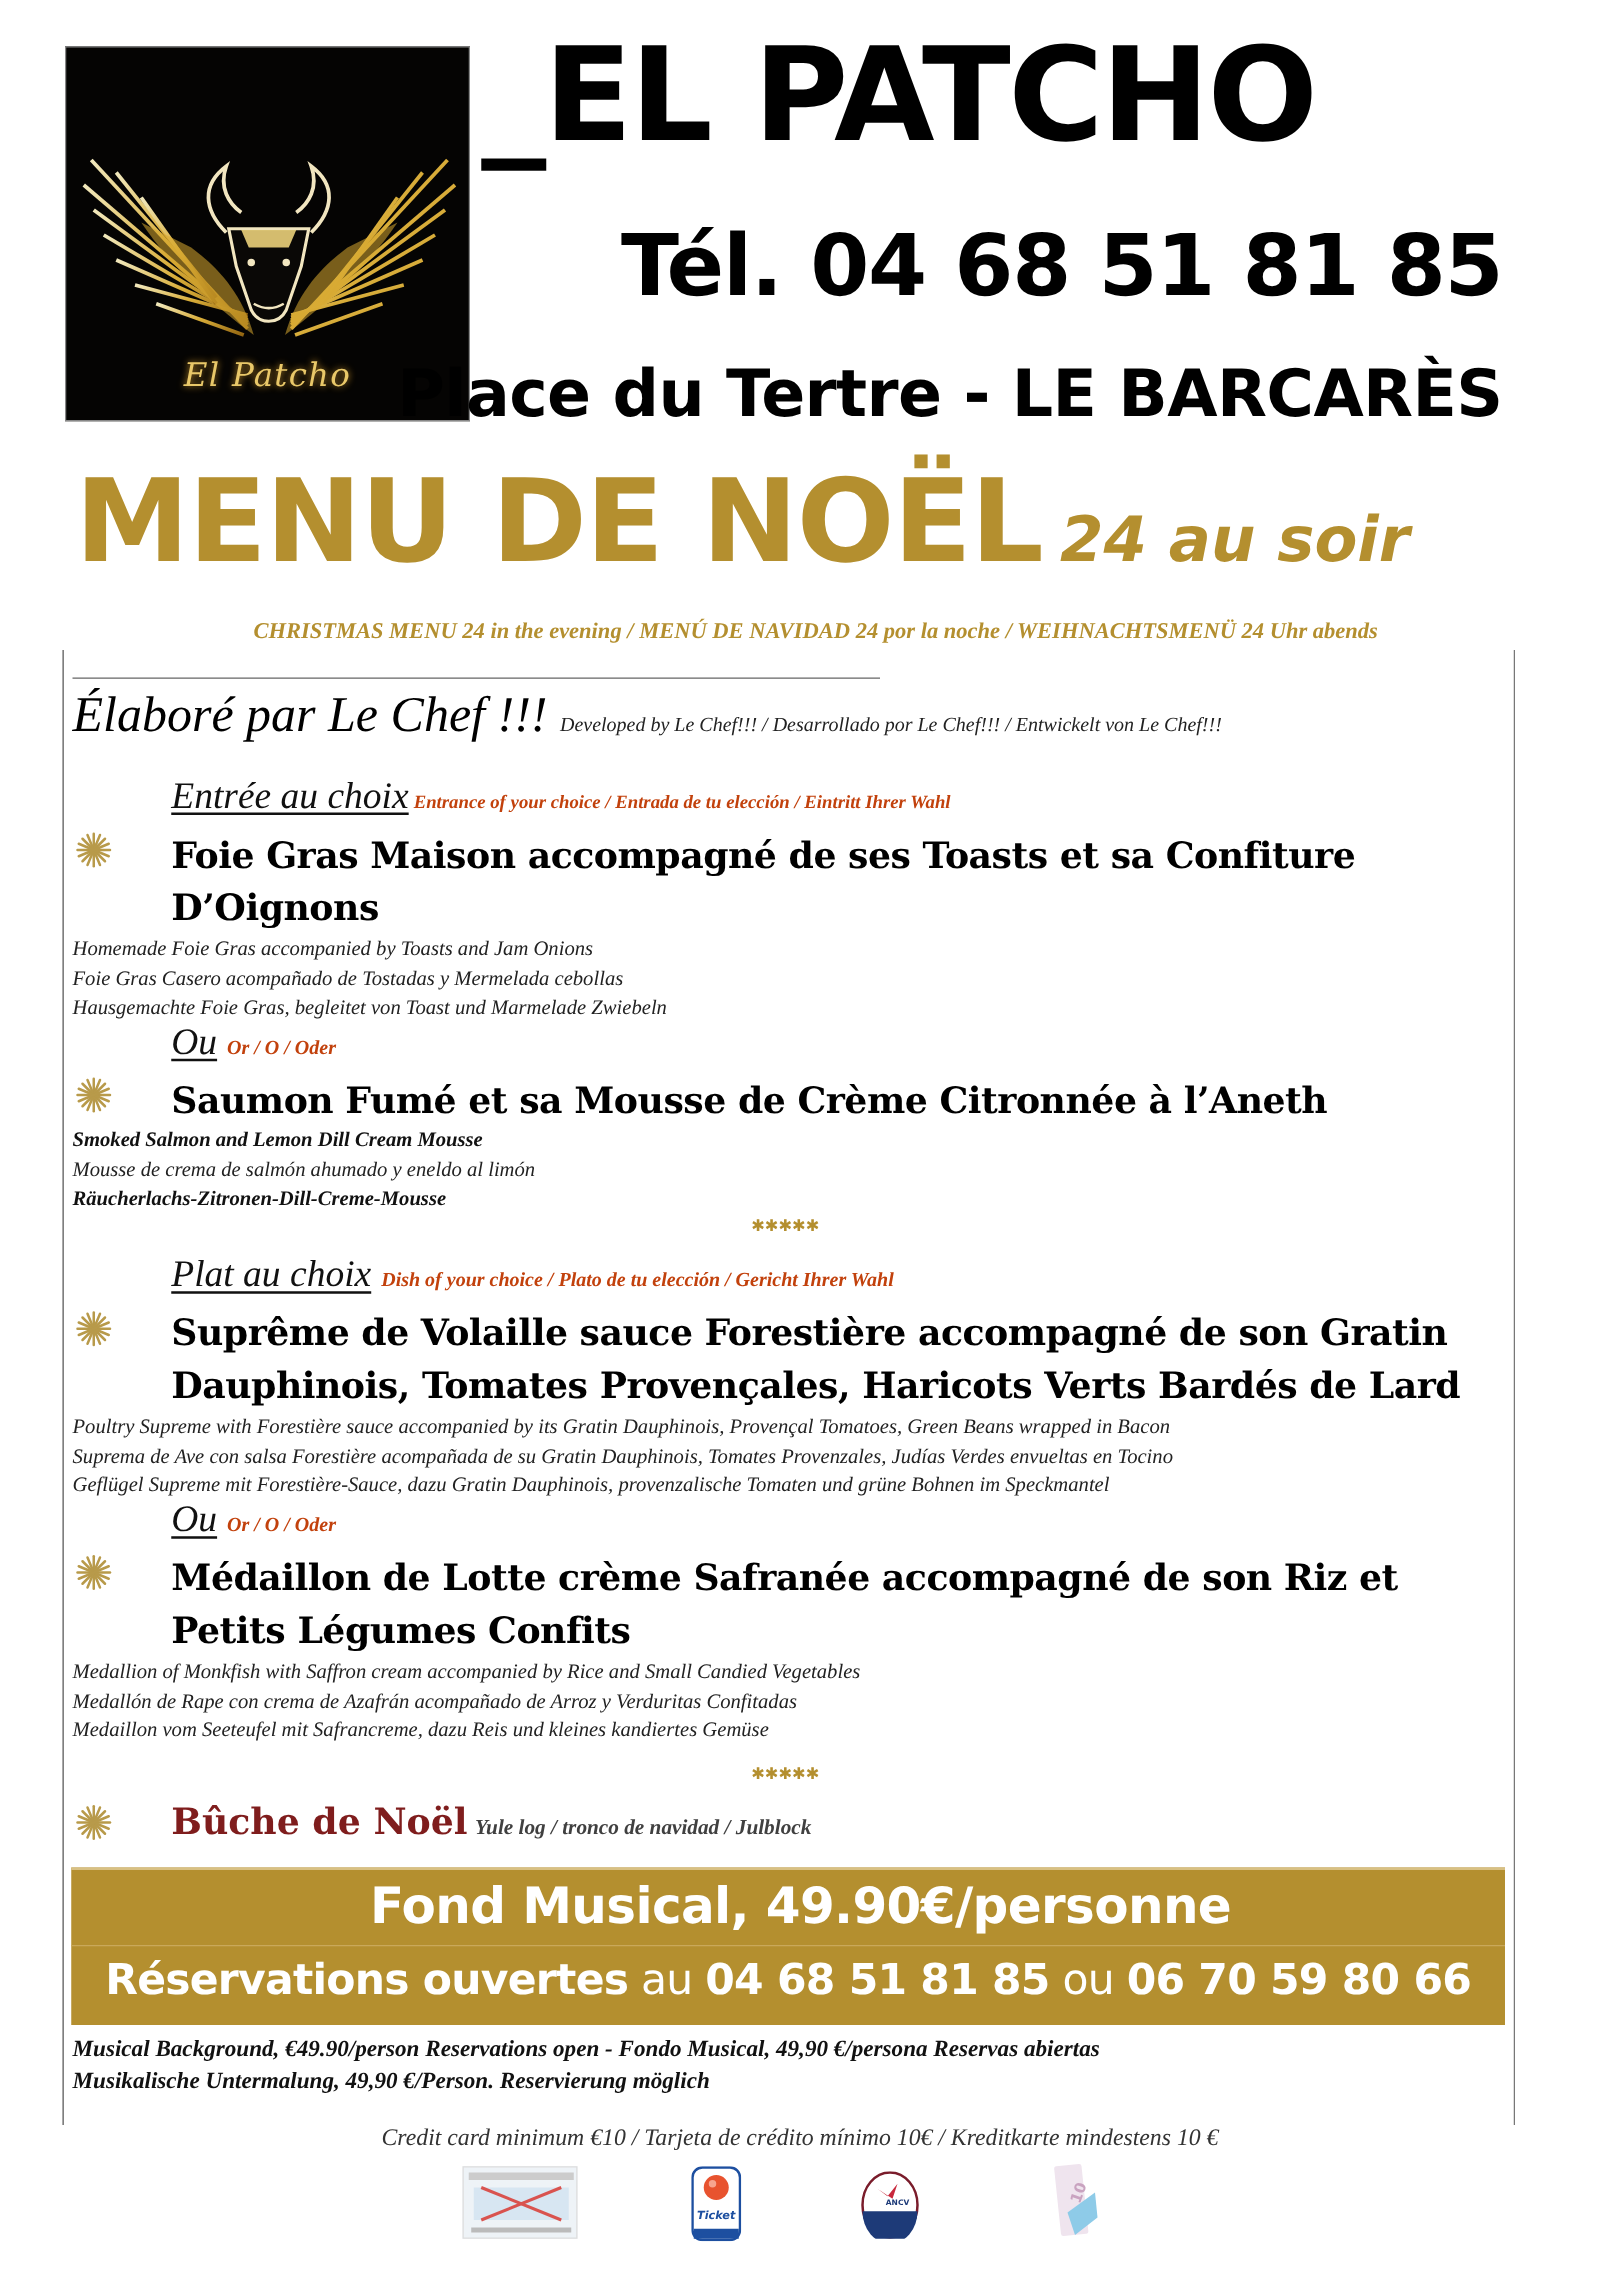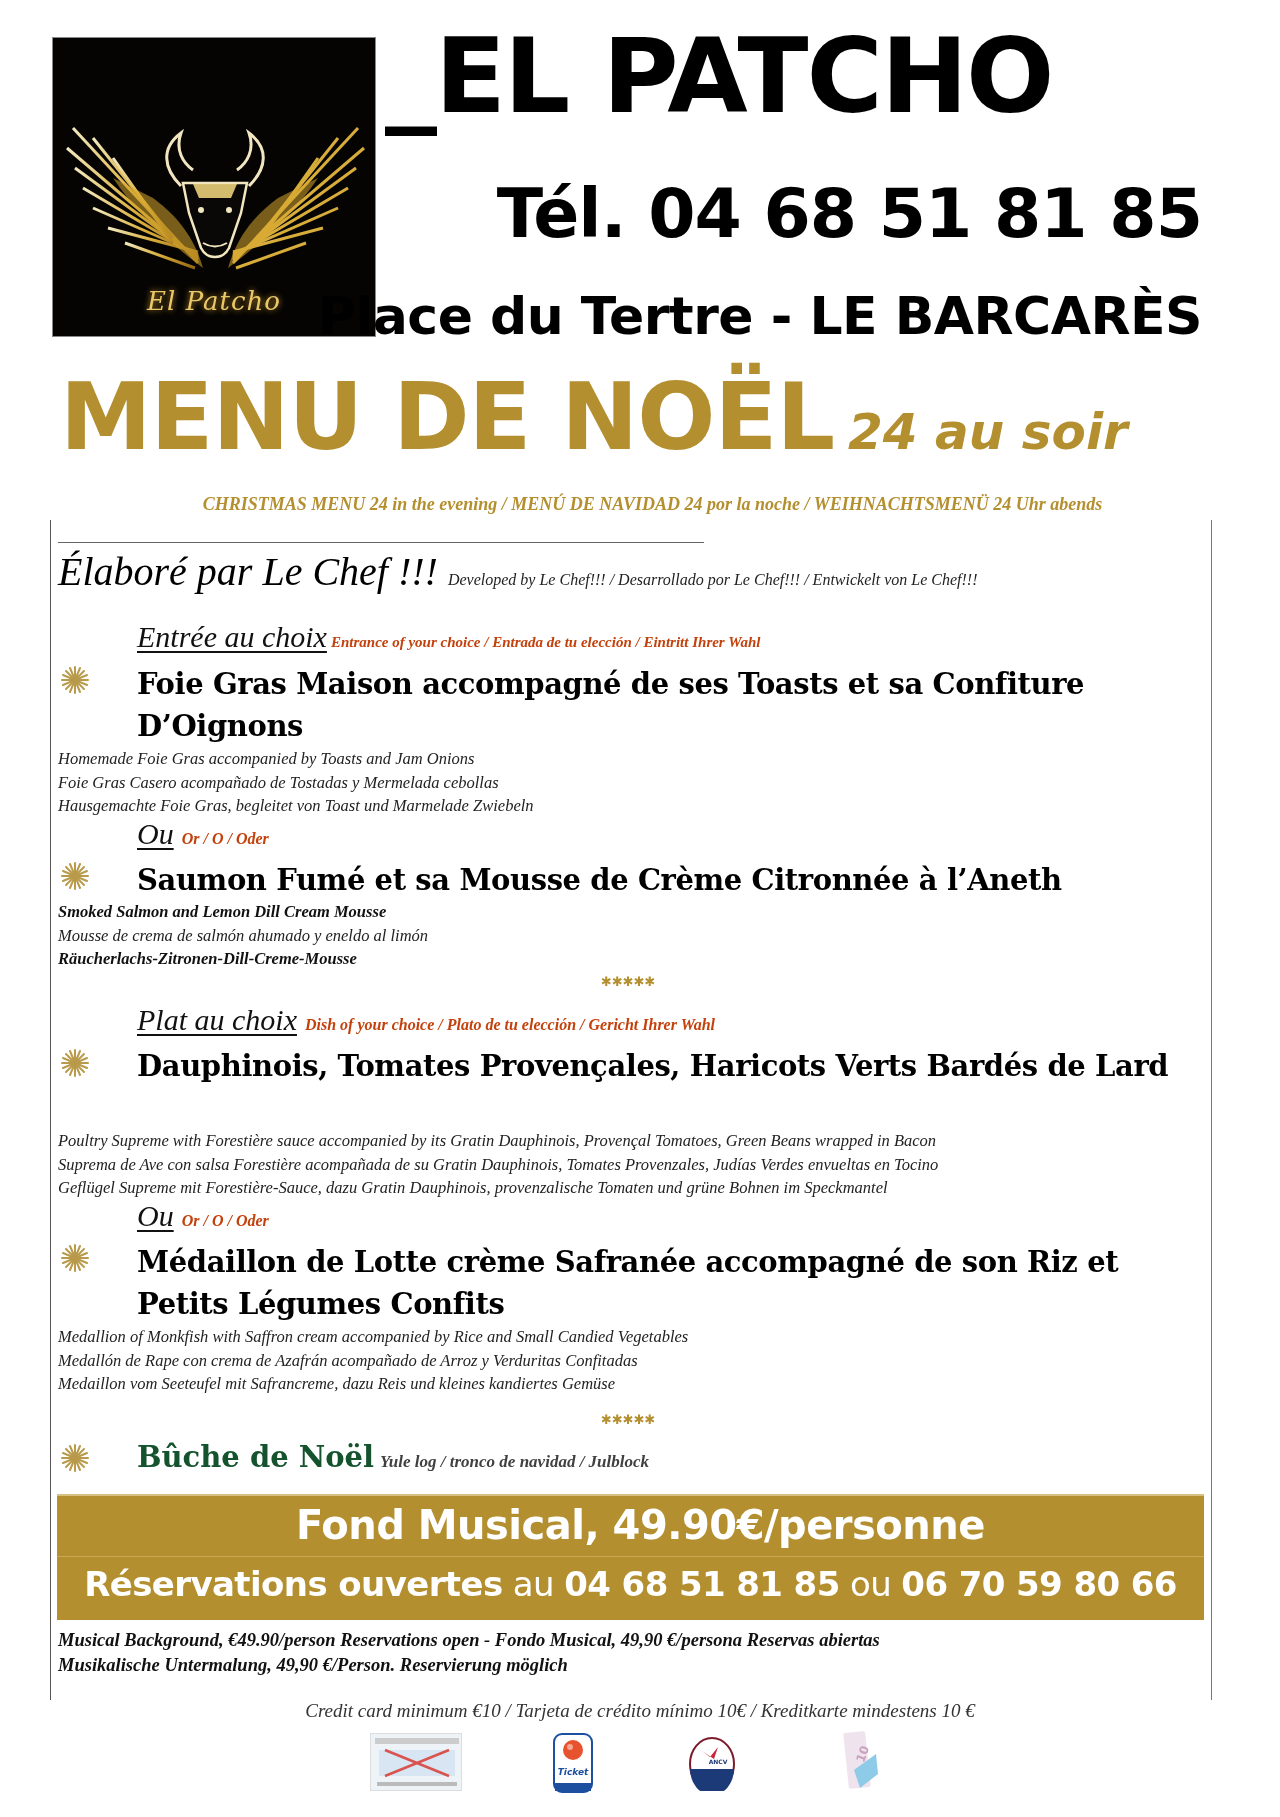--- a/index.html
+++ b/index.html
@@ -38,21 +38,21 @@
   .section-trans { font-family: "Liberation Serif", serif; font-style: italic; font-size: 16px; color: #c2410c; margin-left: 4px; font-weight: bold; }
 
   .dish { font-family: "DejaVu Serif", serif; font-weight: 700; font-size: 29px; line-height: 42px; color: #000; letter-spacing: -0.4px; }
   .desc { font-family: "Liberation Serif", serif; font-style: italic; font-size: 16.5px; line-height: 23.5px; color: #222; white-space: nowrap; }
   .desc .b { font-weight: 700; color: #111; }
 
   .star { width: 30px; height: 30px; }
   .sep { font-family: "DejaVu Sans", sans-serif; font-weight: 700; font-size: 13px; letter-spacing: 0; color: #b48f2f; }
 
   .buche-line { white-space: nowrap; }
-  .buche-title { font-family: "DejaVu Serif", serif; font-weight: 700; font-size: 29px; color: #14532d; }
+  .buche-title { font-family: "DejaVu Serif", serif; font-weight: 700; font-size: 29px; color: #7f1d1d; }
   .buche-trans { font-family: "Liberation Serif", serif; font-style: italic; font-weight: 700; font-size: 17px; color: #404040; margin-left: 6px; }
 
   
   .banner { left: 57px; top: 1494px; width: 1147px; height: 126px; background: #b48f2f; border-top: 2px solid #d8c083; }
   .banner-divider { position: absolute; left: 0; top: 60px; width: 100%; height: 1px; background: #c9a85a; }
   .banner-price { position: absolute; left: 0; width: 100%; top: 6px; text-align: center; font-family: "DejaVu Sans", sans-serif; font-weight: 700; font-size: 40px; color: #fff; white-space: nowrap; letter-spacing: -0.5px; padding-left: 20px; }
   .banner-resa { position: absolute; left: 0; width: 100%; top: 68px; text-align: center; font-family: "DejaVu Sans", sans-serif; font-size: 34px; color: #fff; white-space: nowrap; letter-spacing: -0.6px; }
   .banner-resa .strong { font-weight: 700; }
 
   .banner-trans { left: 58px; top: 1628px; font-family: "Liberation Serif", serif; font-style: italic; font-weight: 700; font-size: 18.5px; line-height: 25px; color: #111; white-space: nowrap; }
@@ -192,20 +192,21 @@
       <line x1="2" y1="15" x2="28" y2="15"></line>
       <line x1="6" y1="6" x2="24" y2="24"></line>
       <line x1="24" y1="6" x2="6" y2="24"></line>
       <line x1="10" y1="3" x2="20" y2="27"></line>
       <line x1="20" y1="3" x2="10" y2="27"></line>
       <line x1="3" y1="10" x2="27" y2="20"></line>
       <line x1="27" y1="10" x2="3" y2="20"></line>
     </g>
   </svg>
 <div class="abs dish" style="left:137px; top:1045px;">
+  <div>Suprême de Volaille sauce Forestière accompagné de son Gratin</div>
   <div>Dauphinois, Tomates Provençales, Haricots Verts Bardés de Lard</div>
 </div>
 <div class="abs desc" style="left:58px; top:1129px;">
   <div>Poultry Supreme with Forestière sauce accompanied by its Gratin Dauphinois, Provençal Tomatoes, Green Beans wrapped in Bacon</div>
   <div>Suprema de Ave con salsa Forestière acompañada de su Gratin Dauphinois, Tomates Provenzales, Judías Verdes envueltas en Tocino</div>
   <div>Geflügel Supreme mit Forestière-Sauce, dazu Gratin Dauphinois, provenzalische Tomaten und grüne Bohnen im Speckmantel</div>
 </div>
 
 <div class="abs section-head" style="left:137px; top:1199px;">
   <span class="section-title">Ou</span><span class="section-trans" style="margin-left:8px;">Or / O / Oder</span>

